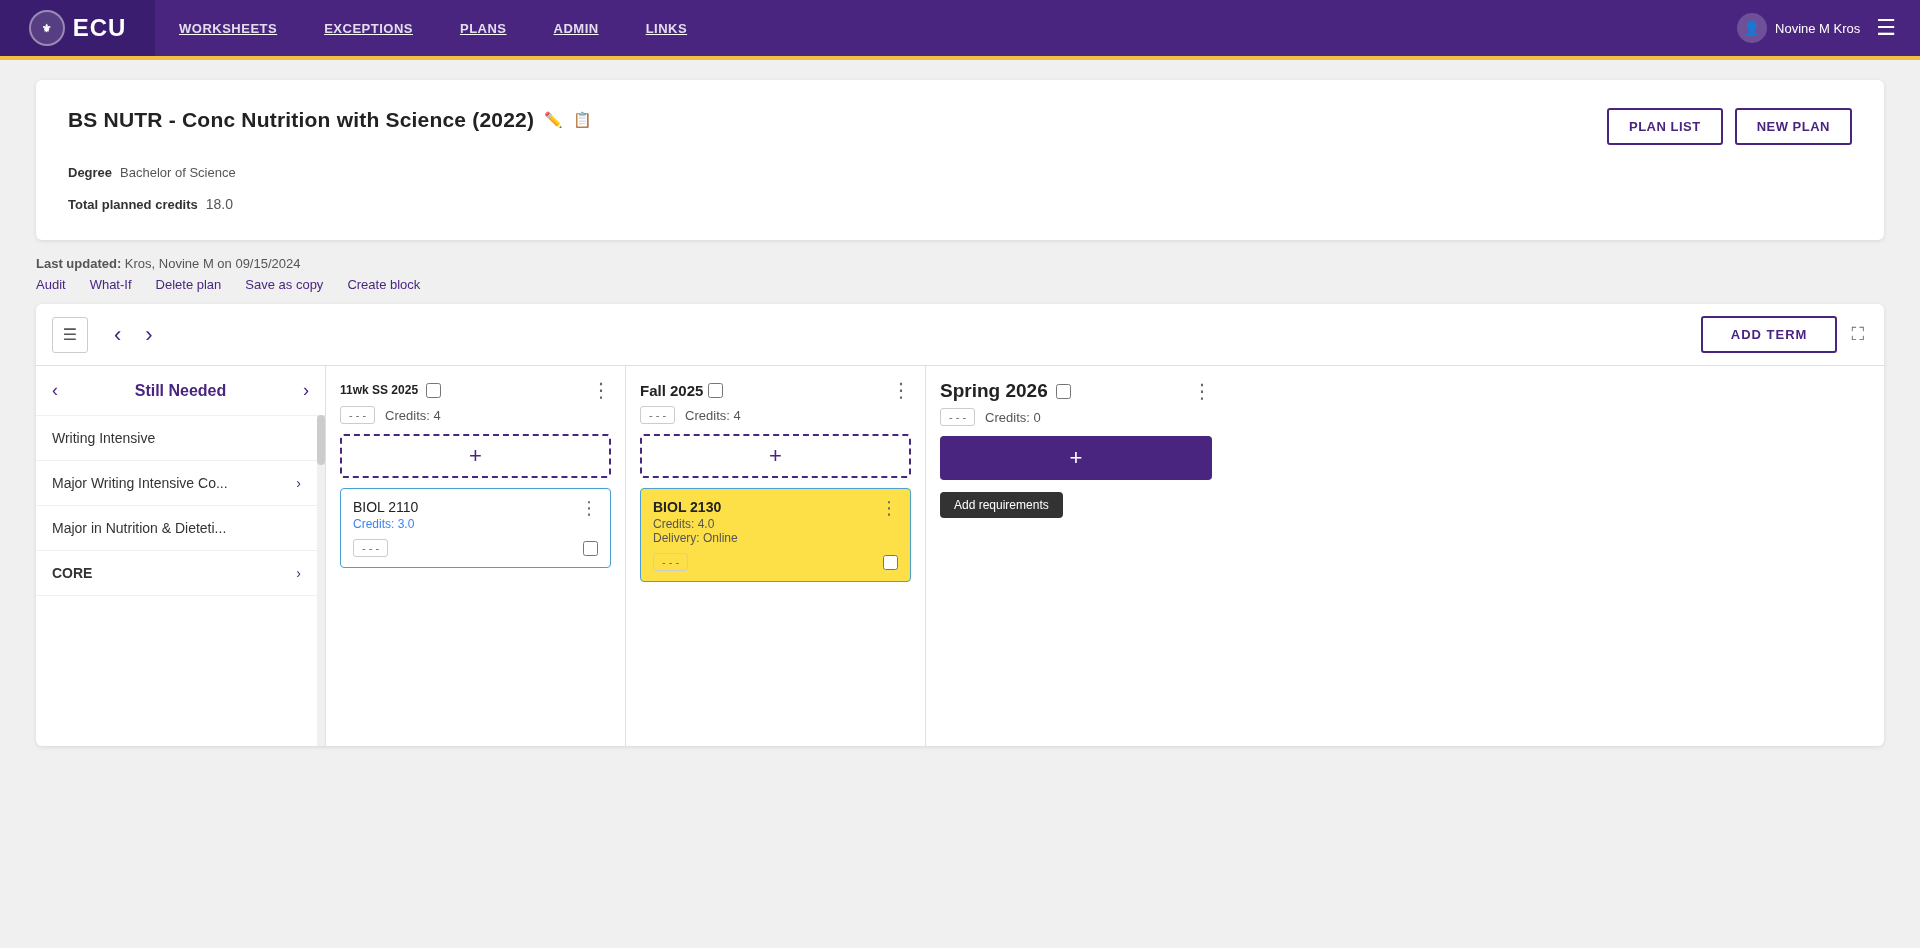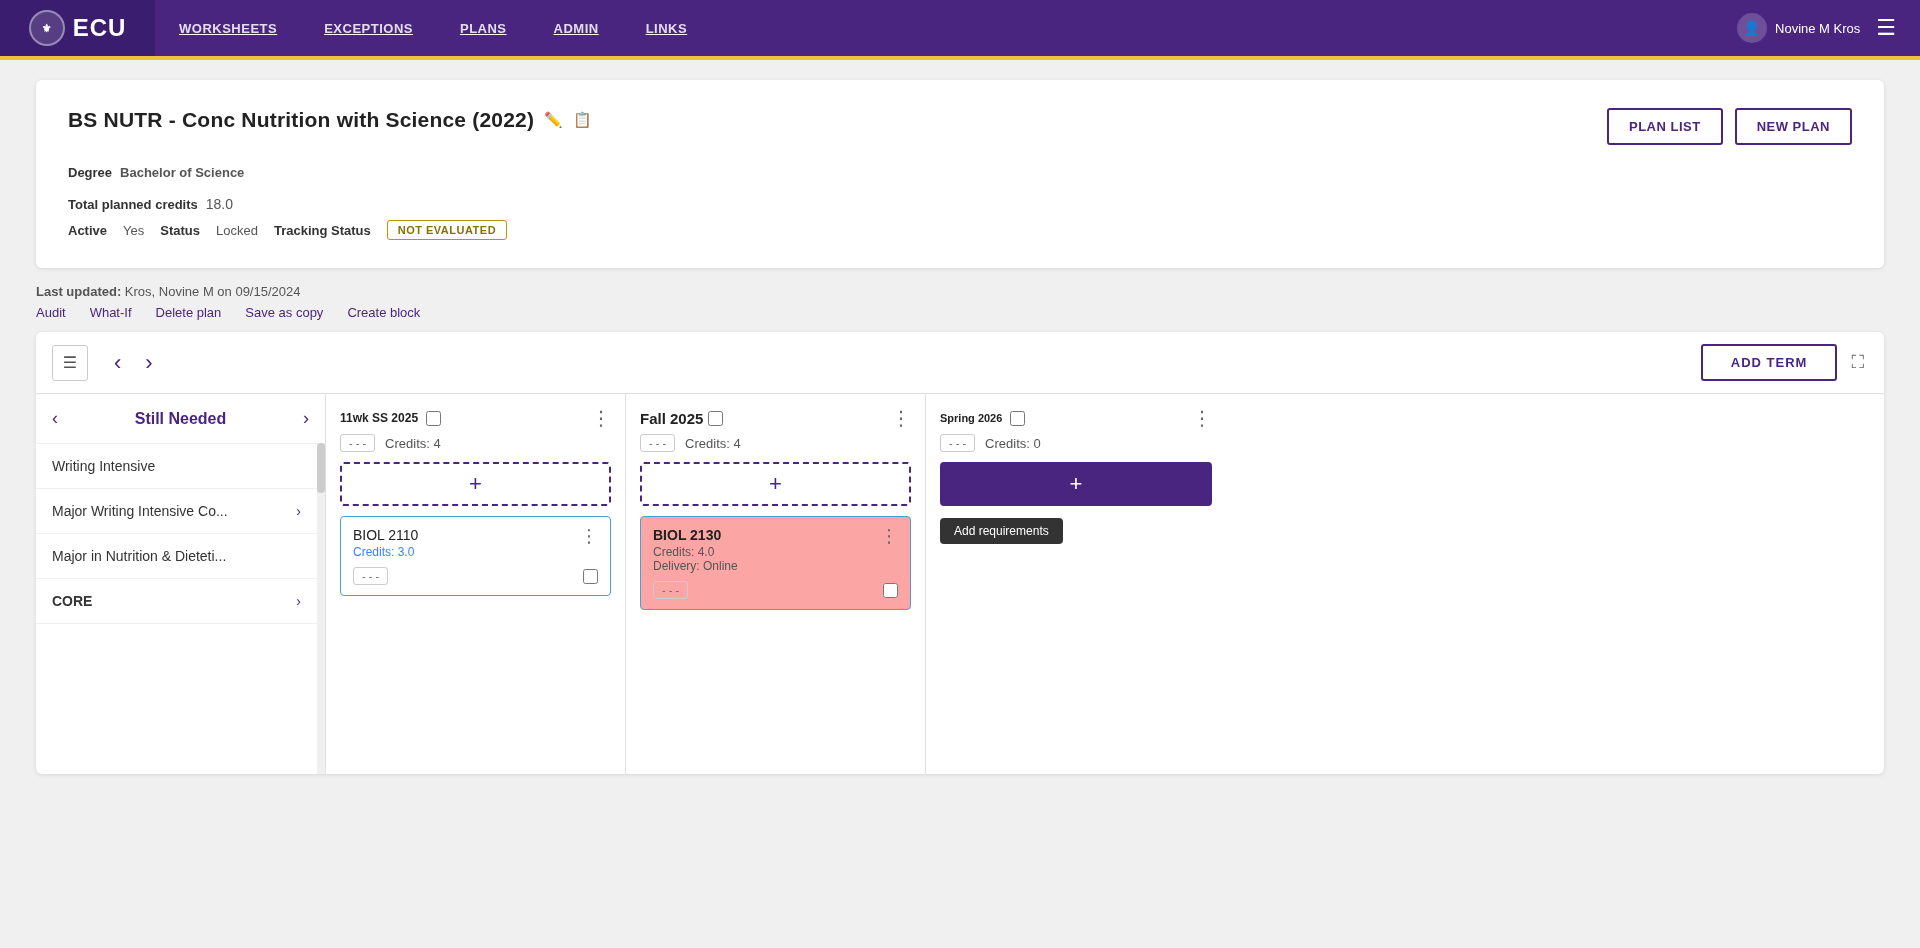--- a/index.html
+++ b/index.html
@@ -44,36 +44,28 @@
       </div>
       <div style="display:flex; gap:12px; flex-shrink:0;">
         <button style="border:2px solid #4a2580; color:#4a2580; background:white; padding:9px 20px; font-size:13px; font-weight:700; letter-spacing:0.5px; cursor:pointer; border-radius:3px;">PLAN LIST</button>
         <button style="border:2px solid #4a2580; color:#4a2580; background:white; padding:9px 20px; font-size:13px; font-weight:700; letter-spacing:0.5px; cursor:pointer; border-radius:3px;">NEW PLAN</button>
       </div>
     </div>
 
     <div style="display:flex; flex-direction:column; gap:8px;">
       <div style="display:flex; align-items:baseline; gap:8px;">
         <span style="font-weight:700; font-size:13px; color:#333;">Degree</span>
-        <span style="font-size:13px; color:#555;font-weight:bold;">Bachelor of Science</span>
+        <span style="font-size:13px; color:#555;">Bachelor of Science</span>
       </div>
     </div>
 
     <div style="margin-top:16px; display:flex; flex-direction:column; gap:8px;">
       <div style="display:flex; align-items:baseline; gap:8px;">
         <span style="font-weight:700; font-size:13px; color:#333;">Total planned credits</span>
         <span style="font-size:14px; color:#555;">18.0</span>
-      </div>
-      <div style="display:flex; align-items:center; gap:16px;">
-        <span style="font-weight:700; font-size:13px; color:#333;">Active</span>
-        <span style="font-size:13px; color:#555;">Yes</span>
-        <span style="font-weight:700; font-size:13px; color:#333;">Status</span>
-        <span style="font-size:13px; color:#555;">Locked</span>
-        <span style="font-weight:700; font-size:13px; color:#333;">Tracking Status</span>
-        <span style="border:1.5px solid #b8960a; color:#8a7000; background:white; font-size:11px; font-weight:700; padding:3px 10px; border-radius:3px; letter-spacing:0.5px;">NOT EVALUATED</span>
       </div>
     </div>
   </div>
 
   <div style="margin-bottom:12px;">
     <div style="font-size:13px; color:#555; margin-bottom:6px;">
       <strong>Last updated:</strong>
       <span>Kros, Novine M on 09/15/2024</span>
     </div>
     <div style="display:flex; align-items:center; gap:0;">
@@ -168,40 +160,40 @@
               <input type="checkbox" style="width: 15px; height: 15px; cursor: pointer;">
             </div>
             <button style="background:none; border:none; cursor:pointer; font-size:20px; color:#666; line-height:1;">⋮</button>
           </div>
           <div style="display:flex; align-items:center; gap:10px; margin-bottom:10px;">
             <span style="border:1px solid #ccc; font-size:11px; color:#666; padding:2px 8px; border-radius:3px;">- - -</span>
             <span style="font-size:13px; color:#555;">Credits: 4</span>
           </div>
           <button style="width:100%; height:44px; border:2px dashed #4a2580; background:white; cursor:pointer; border-radius:4px; display:flex; align-items:center; justify-content:center; color:#4a2580; font-size:22px; font-weight:300; margin-bottom:10px;">+</button>
 
-          <div style="border:1.5px solid #4a9fd4; border-radius:4px; padding:10px 12px; margin-bottom:8px; background:#fca5a5;">
+          <div style="border:1.5px solid #4a9fd4; border-radius:4px; padding:10px 12px; margin-bottom:8px; background:#fde047;">
             <div style="display:flex; align-items:flex-start; justify-content:space-between;">
               <div>
                 <div style="font-size:14px; font-weight:600; color:#222;">BIOL 2130</div>
                 <div style="font-size:12px; color:#555; margin-top:2px;">Credits: 4.0</div>
                 <div style="font-size:12px; color:#555;">Delivery: Online</div>
               </div>
               <button style="background:none; border:none; cursor:pointer; font-size:18px; color:#666; line-height:1;">⋮</button>
             </div>
             <div style="display:flex; align-items:center; justify-content:space-between; margin-top:8px;">
               <span style="border:1px solid #ccc; font-size:11px; color:#666; padding:2px 8px; border-radius:3px;">- - -</span>
               <input type="checkbox" style="width: 15px; height: 15px; cursor: pointer;">
             </div>
           </div>
         </div>
 
         <div style="min-width:300px; max-width:320px; padding:14px 14px 14px 14px; flex-shrink:0; position:relative;">
           <div style="display:flex; align-items:center; justify-content:space-between; margin-bottom:6px;">
             <div style="display:flex; align-items:center; gap:8px;">
-              <span style="font-size:11px; font-weight:700; color:#222;">Spring 2026</span>
+              <span style="font-size:19px; font-weight:700; color:#222;">Spring 2026</span>
               <input type="checkbox" style="width: 15px; height: 15px; cursor: pointer;">
             </div>
             <button style="background:none; border:none; cursor:pointer; font-size:20px; color:#666; line-height:1;">⋮</button>
           </div>
           <div style="display:flex; align-items:center; gap:10px; margin-bottom:10px;">
             <span style="border:1px solid #ccc; font-size:11px; color:#666; padding:2px 8px; border-radius:3px;">- - -</span>
             <span style="font-size:13px; color:#555;">Credits: 0</span>
           </div>
           
           <button style="width:100%; height:44px; background:#4a2580; border:none; cursor:pointer; border-radius:4px; display:flex; align-items:center; justify-content:center; color:white; font-size:22px; font-weight:300; margin-bottom:10px;">+</button>

